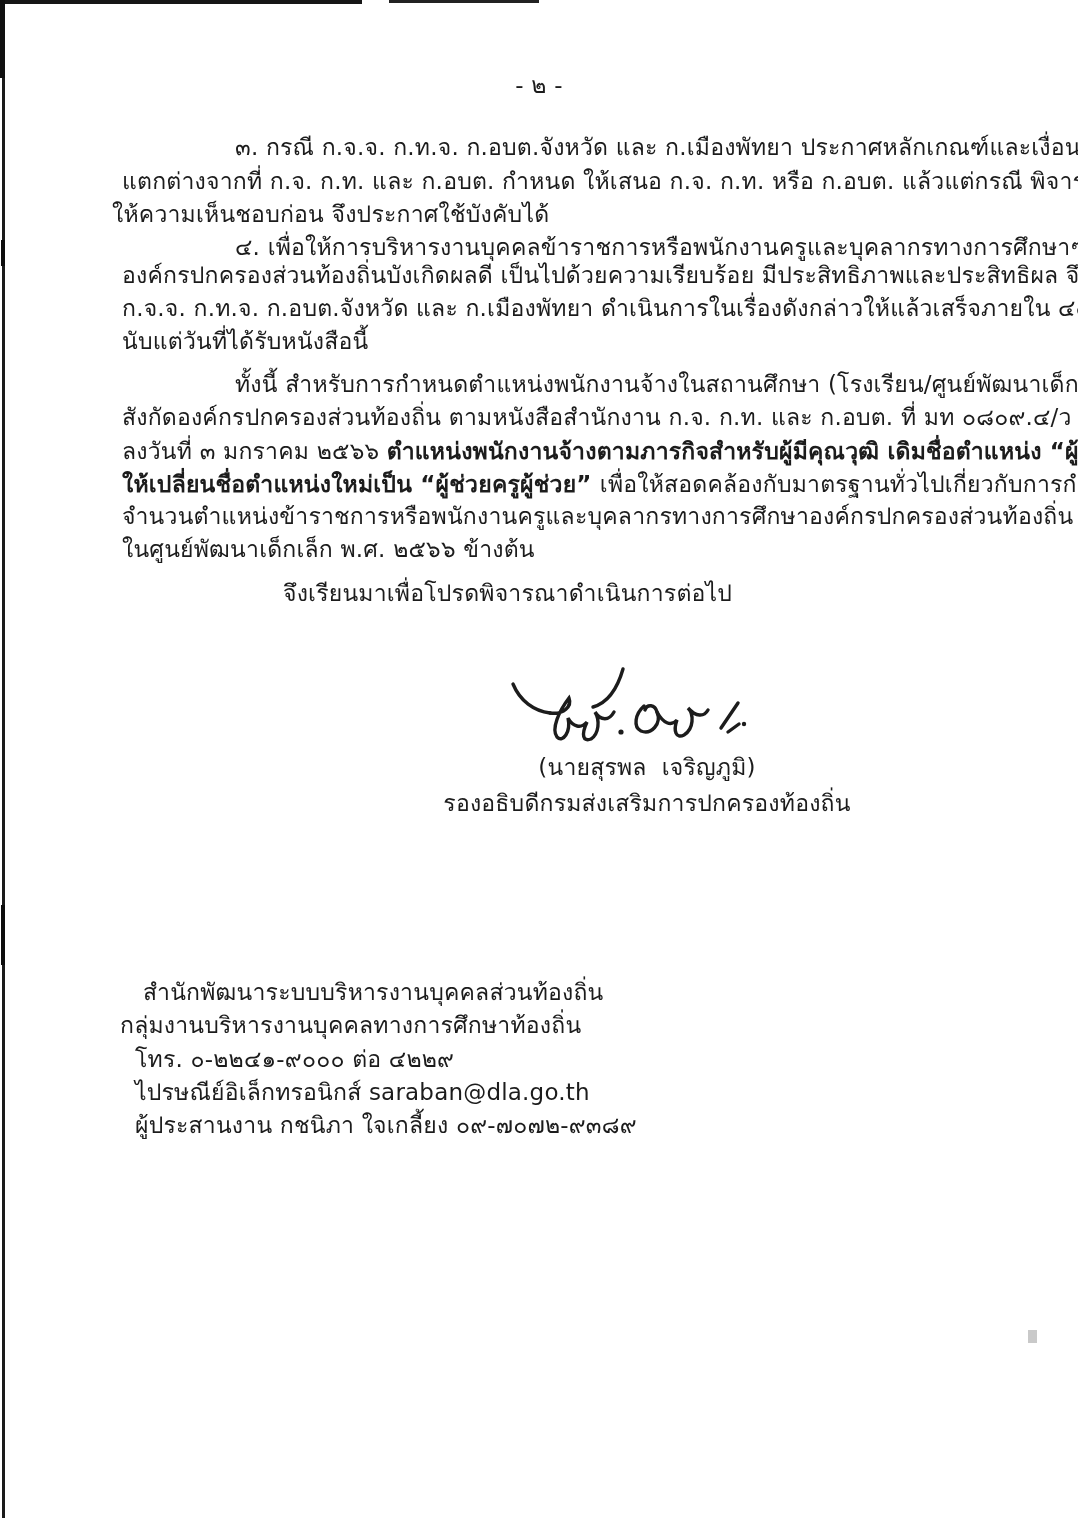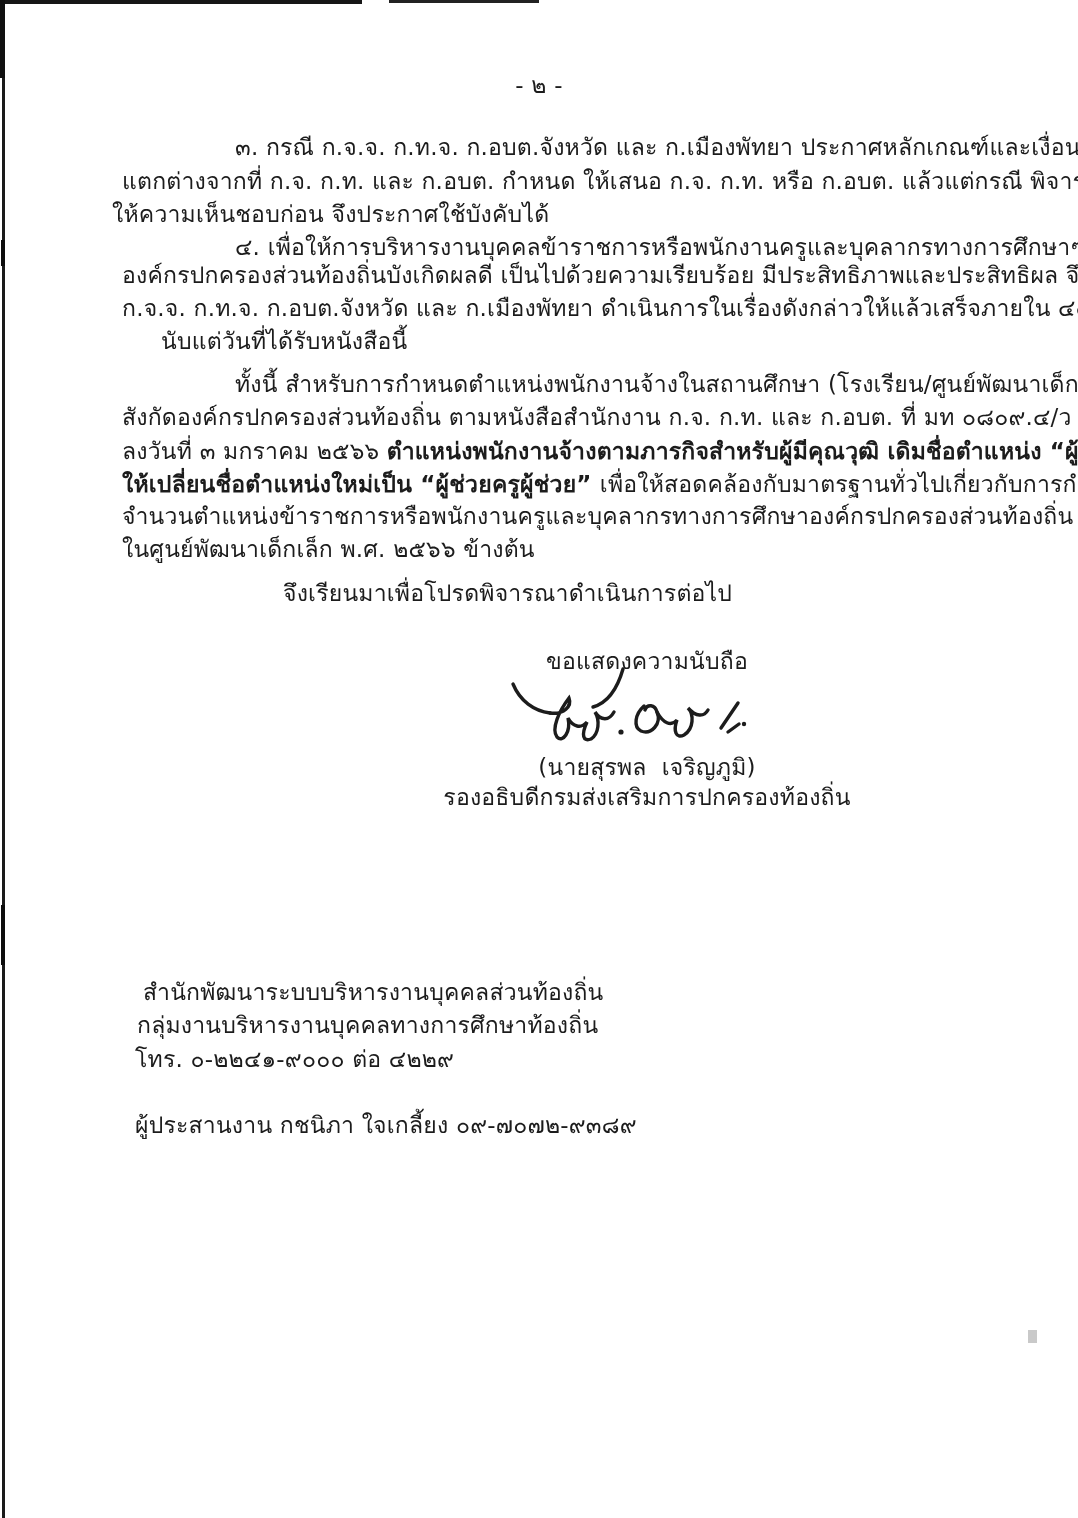--- a/index.html
+++ b/index.html
@@ -17,21 +17,21 @@
     line-height:30px;
     white-space:pre;
     color:#1c1c1c;
     letter-spacing:0.2px;
   }
   .b{font-weight:bold;}
   .center-wide{left:0;width:1078px;text-align:center;}
   .signoff{position:absolute;left:382px;width:530px;text-align:center;}
   .signoff .ln{position:static;display:block;}
   .sig-name{margin-top:0;}
-  .sig-line{}
+  .sig-line{margin-top:6px;}
   
   .art{position:absolute;}
   .art-top1{left:0;top:0;width:362px;height:4px;background:#161616;}
   .art-top2{left:389px;top:0;width:150px;height:3px;background:#222222;}
   .art-left{left:2px;top:0;width:3px;height:1518px;background:#1a1a1a;}
   .art-left-thick{left:0;top:0;width:5px;height:78px;background:#101010;}
   .art-blot1{left:1px;top:240px;width:4px;height:26px;background:#0d0d0d;}
   .art-blot2{left:1px;top:905px;width:4px;height:60px;background:#0d0d0d;}
   .art-dot{left:1028px;top:1330px;width:9px;height:13px;background:#9c9c9c;opacity:.55;}
   .signature-svg{position:absolute;left:505px;top:666px;width:250px;height:95px;}
@@ -51,50 +51,48 @@
 
   <div class="ln center-wide" style="top:70px;">- ๒ -</div>
 
   <div class="ln" style="top:132px;left:235px;">๓. กรณี ก.จ.จ. ก.ท.จ. ก.อบต.จังหวัด และ ก.เมืองพัทยา ประกาศหลักเกณฑ์และเงื่อนไข</div>
   <div class="ln" style="top:166px;left:122px;">แตกต่างจากที่ ก.จ. ก.ท. และ ก.อบต. กำหนด ให้เสนอ ก.จ. ก.ท. หรือ ก.อบต. แล้วแต่กรณี พิจารณๆ</div>
   <div class="ln" style="top:199px;left:112px;">ให้ความเห็นชอบก่อน จึงประกาศใช้บังคับได้</div>
 
   <div class="ln" style="top:232px;left:235px;">๔. เพื่อให้การบริหารงานบุคคลข้าราชการหรือพนักงานครูและบุคลากรทางการศึกษาๆ</div>
   <div class="ln" style="top:260px;left:122px;">องค์กรปกครองส่วนท้องถิ่นบังเกิดผลดี เป็นไปด้วยความเรียบร้อย มีประสิทธิภาพและประสิทธิผล จึงขอให้</div>
   <div class="ln" style="top:293px;left:122px;">ก.จ.จ. ก.ท.จ. ก.อบต.จังหวัด และ ก.เมืองพัทยา ดำเนินการในเรื่องดังกล่าวให้แล้วเสร็จภายใน ๔๕ วัน</div>
-  <div class="ln" style="top:326px;left:122px;margin-left:39px;">นับแต่วันที่ได้รับหนังสือนี้</div>
+  <div class="ln" style="top:326px;left:122px;">นับแต่วันที่ได้รับหนังสือนี้</div>
 
   <div class="ln" style="top:369px;left:235px;">ทั้งนี้ สำหรับการกำหนดตำแหน่งพนักงานจ้างในสถานศึกษา (โรงเรียน/ศูนย์พัฒนาเด็กเล็ก)</div>
   <div class="ln" style="top:402px;left:122px;">สังกัดองค์กรปกครองส่วนท้องถิ่น ตามหนังสือสำนักงาน ก.จ. ก.ท. และ ก.อบต. ที่ มท ๐๘๐๙.๔/ว ๑</div>
   <div class="ln" style="top:436px;left:122px;"><span>ลงวันที่ ๓ มกราคม ๒๕๖๖ </span><span class="b">ตำแหน่งพนักงานจ้างตามภารกิจสำหรับผู้มีคุณวุฒิ เดิมชื่อตำแหน่ง “ผู้ช่วยครู”</span></div>
   <div class="ln" style="top:469px;left:122px;"><span class="b">ให้เปลี่ยนชื่อตำแหน่งใหม่เป็น “ผู้ช่วยครูผู้ช่วย” </span><span>เพื่อให้สอดคล้องกับมาตรฐานทั่วไปเกี่ยวกับการกำหนด</span></div>
   <div class="ln" style="top:501px;left:122px;">จำนวนตำแหน่งข้าราชการหรือพนักงานครูและบุคลากรทางการศึกษาองค์กรปกครองส่วนท้องถิ่น</div>
   <div class="ln" style="top:534px;left:122px;">ในศูนย์พัฒนาเด็กเล็ก พ.ศ. ๒๕๖๖ ข้างต้น</div>
 
   <div class="ln" style="top:578px;left:283px;text-align:right;">จึงเรียนมาเพื่อโปรดพิจารณาดำเนินการต่อไป</div>
 
-  <div class="signoff" style="top:646px;">
-    <div class="ln">ขอแสดงความนับถือ</div>
-  </div>
 
   <svg class="signature-svg" viewBox="0 0 250 95" fill="none" stroke="#1c1c1c" stroke-width="3.4" stroke-linecap="round">
     <path d="M118 3 C 112 24, 102 37, 88 41"></path>
     <path d="M8 18 C 15 35, 29 45, 45 47"></path>
     <path d="M45 47 C 59 49, 67 40, 64 32 C 54 45, 46 63, 52 71 C 58 77, 66 66, 63 52 C 68 61, 76 63, 82 56 C 76 69, 78 76, 86 73 C 94 68, 95 54, 90 46 C 96 55, 104 55, 109 46"></path>
     <circle cx="116" cy="66" r="2.6" fill="#1c1c1c" stroke="none"></circle>
     <path d="M139 40 C 130 48, 128 61, 136 65 C 146 69, 157 58, 152 46 C 150 38, 142 38, 140 44"></path>
     <path d="M152 46 C 158 57, 166 61, 172 54 C 168 65, 171 73, 179 69 C 189 63, 189 48, 183 42 C 191 51, 199 51, 203 44"></path>
     <path d="M216 62 L 233 37"></path>
     <path d="M223 66 l 11 -8"></path>
     <circle cx="239" cy="58" r="2.2" fill="#1c1c1c" stroke="none"></circle>
   </svg>
 
   <div class="signoff" style="top:752px;">
     <div class="ln sig-name">(นายสุรพล  เจริญภูมิ)</div>
     <div class="ln sig-line">รองอธิบดีกรมส่งเสริมการปกครองท้องถิ่น</div>
   </div>
 
   <div class="ln" style="top:977px;left:135px;margin-left:8px;">สำนักพัฒนาระบบบริหารงานบุคคลส่วนท้องถิ่น</div>
-  <div class="ln" style="top:1010px;left:137px;">กลุ่มงานบริหารงานบุคคลทางการศึกษาท้องถิ่น</div>
+  <div class="ln" style="top:1010px;left:120px;">กลุ่มงานบริหารงานบุคคลทางการศึกษาท้องถิ่น</div>
   <div class="ln" style="top:1044px;left:135px;">โทร. ๐-๒๒๔๑-๙๐๐๐ ต่อ ๔๒๒๙</div>
+  <div class="ln" style="top:1077px;left:135px;">ไปรษณีย์อิเล็กทรอนิกส์ saraban@dla.go.th</div>
   <div class="ln" style="top:1110px;left:135px;">ผู้ประสานงาน กชนิภา ใจเกลี้ยง ๐๙-๗๐๗๒-๙๓๘๙</div>
 
 </div>
 
 </body></html>

